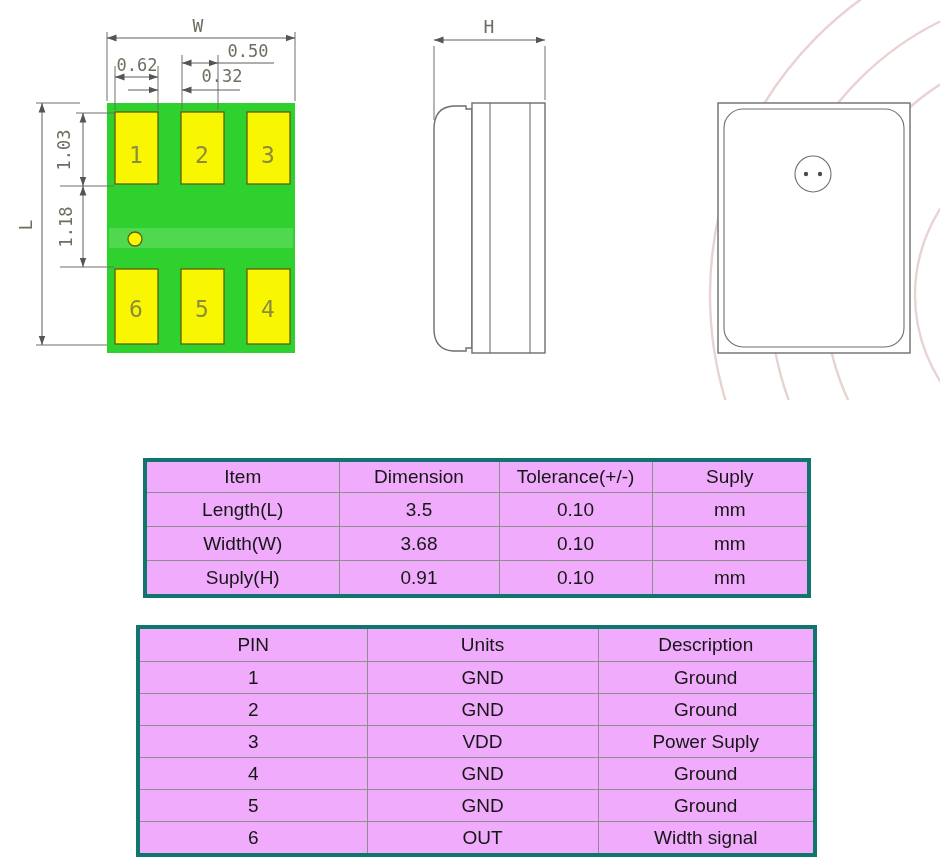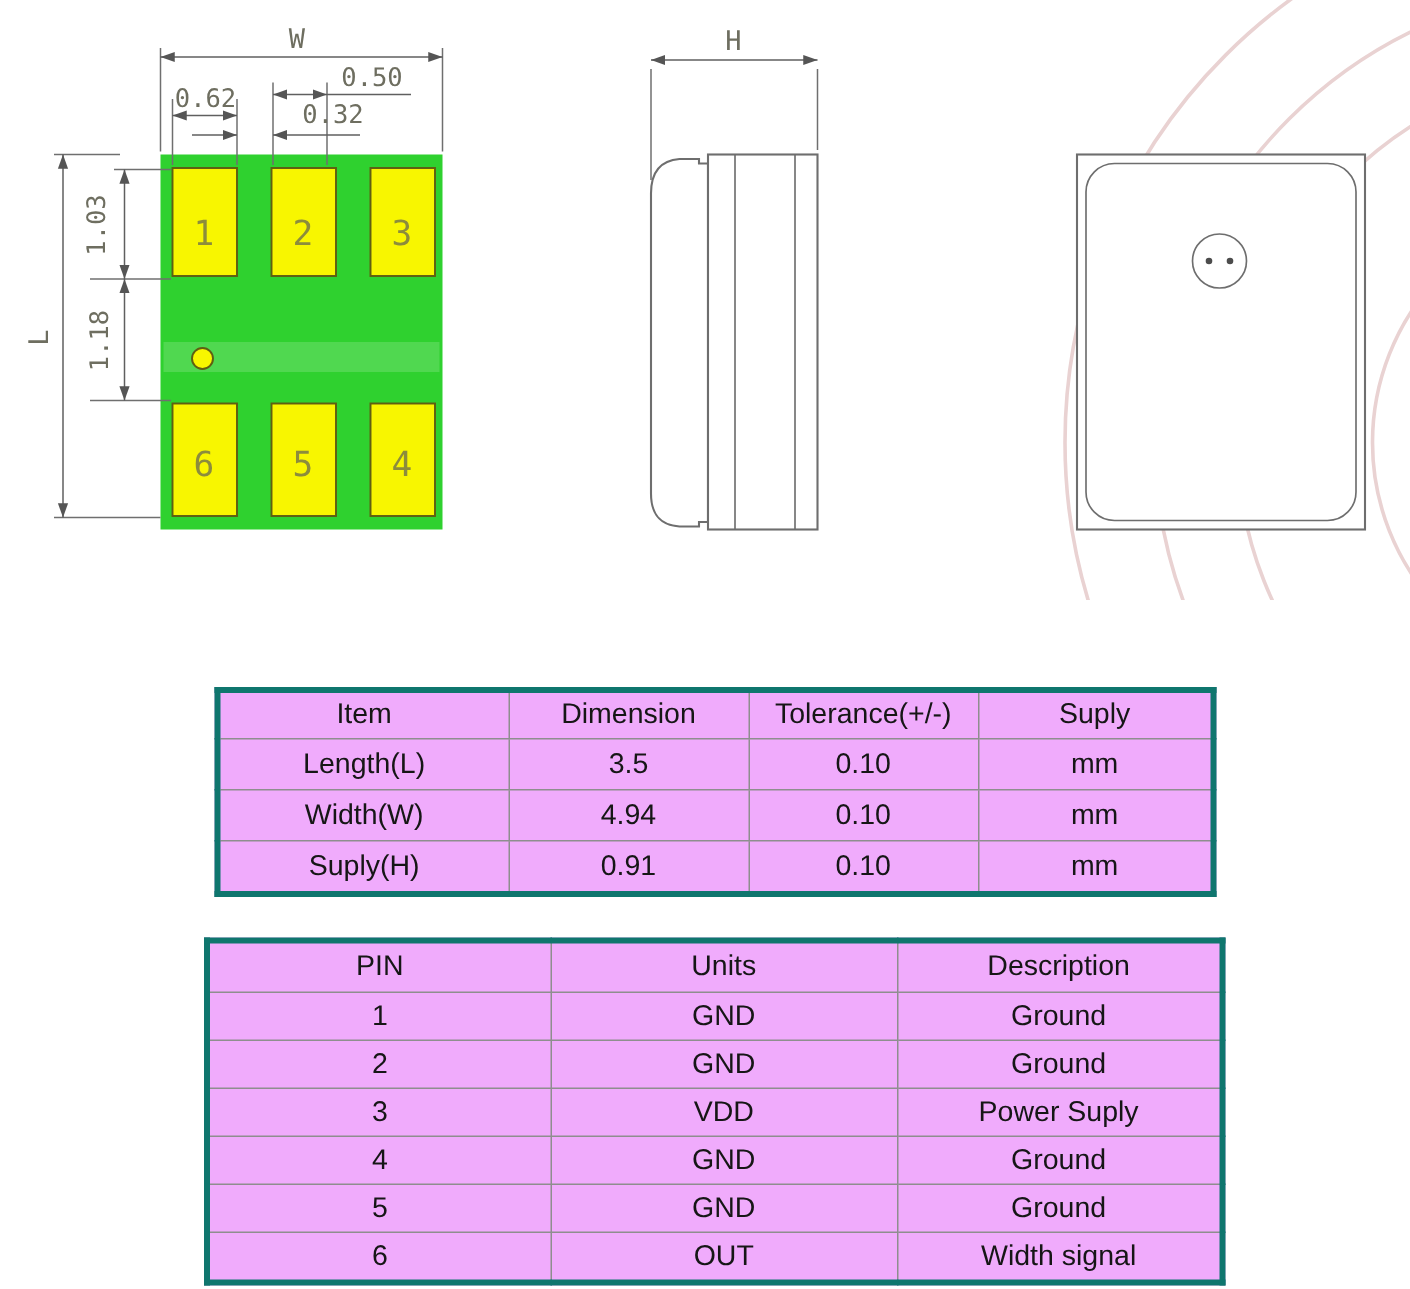--- a/index.html
+++ b/index.html
@@ -143,21 +143,21 @@
       <th>Suply</th>
     </tr>
     <tr>
       <td>Length(L)</td>
       <td>3.5</td>
       <td>0.10</td>
       <td>mm</td>
     </tr>
     <tr>
       <td>Width(W)</td>
-      <td>4.94</td>
+      <td>3.68</td>
       <td>0.10</td>
       <td>mm</td>
     </tr>
     <tr>
       <td>Suply(H)</td>
       <td>0.91</td>
       <td>0.10</td>
       <td>mm</td>
     </tr>
   </tbody>

